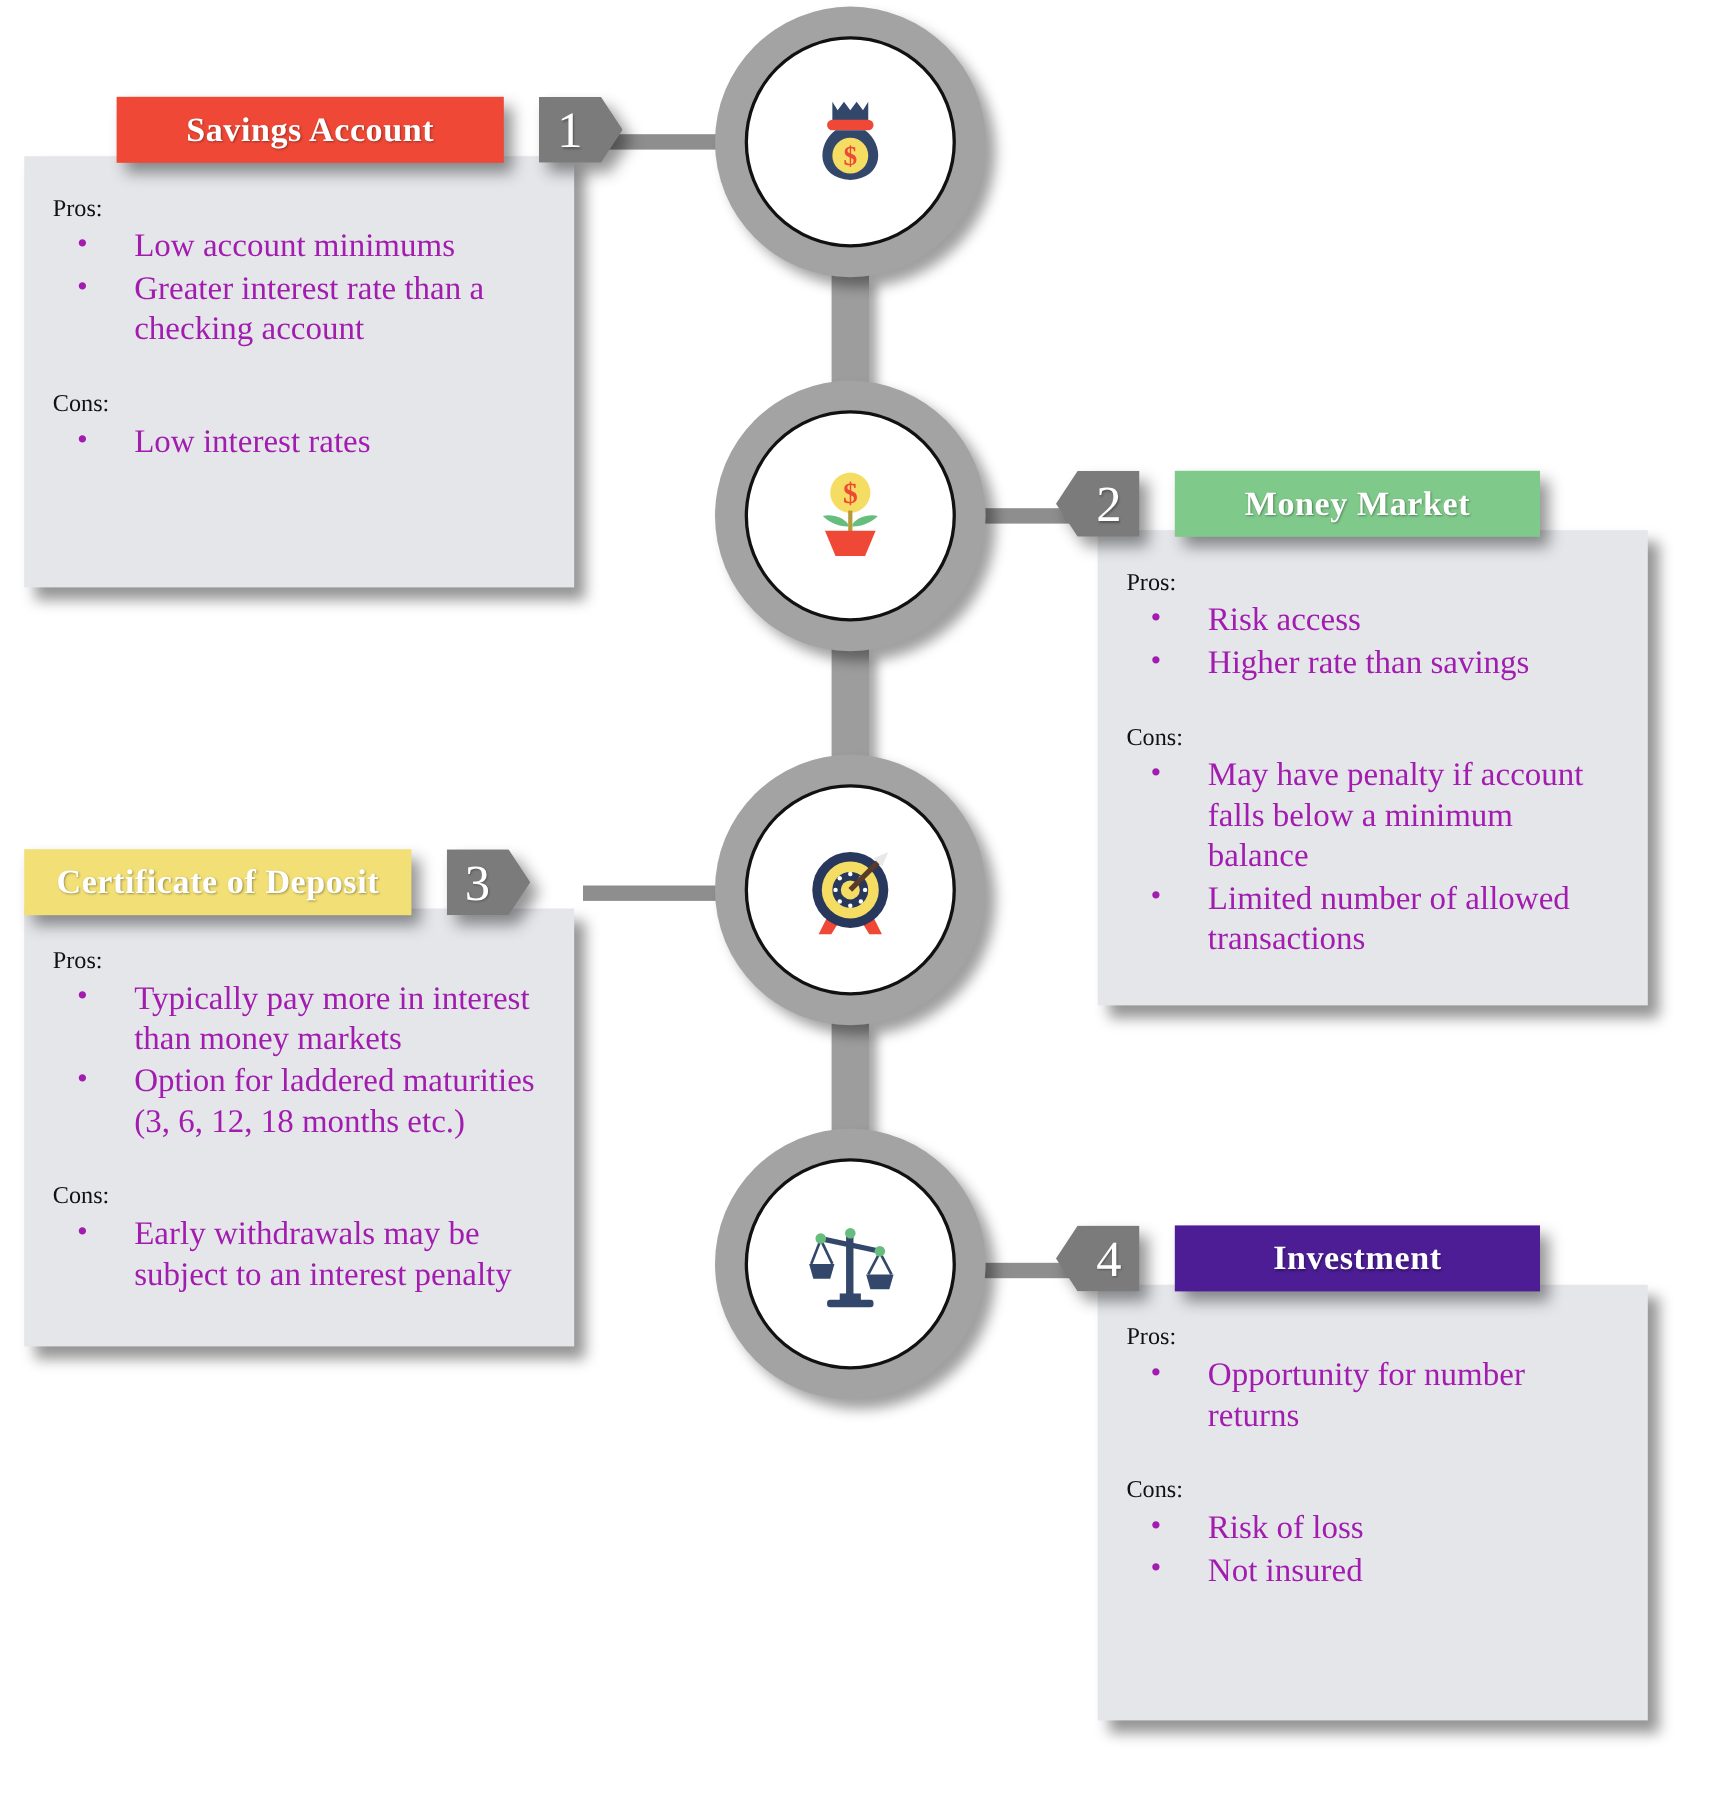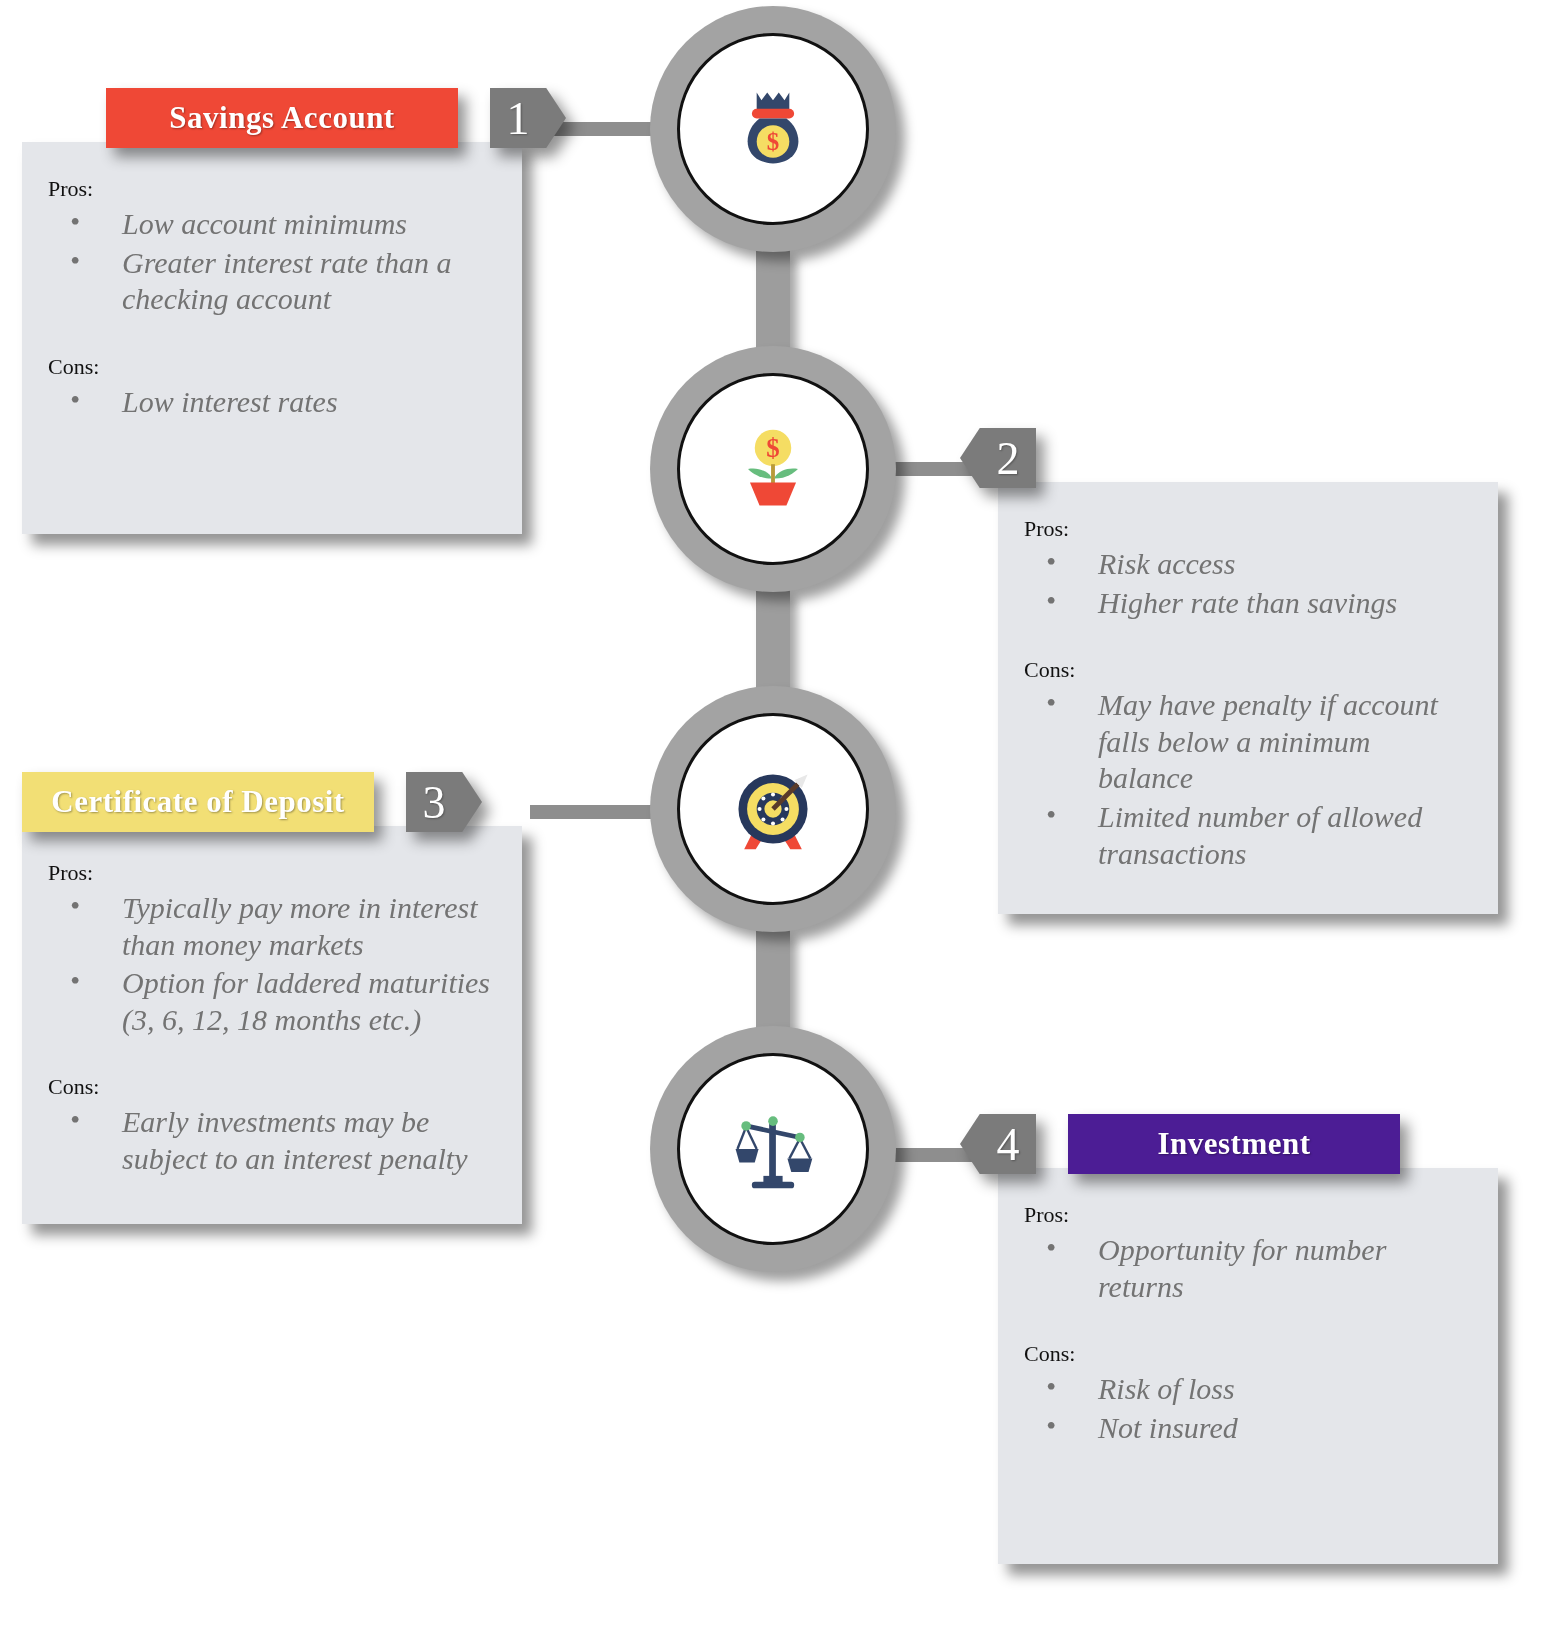--- a/index.html
+++ b/index.html
@@ -125,24 +125,23 @@
   .sec-gap { height: 34px; }
   ul.pts {
     list-style: none;
     margin: 0 0 0 0;
     padding: 0;
   }
   ul.pts li {
     position: relative;
     font-size: 30px;
     line-height: 1.22;
-    color: #737373;
+    color: #a21caf;
     padding-left: 74px;
     margin-bottom: 2px;
-    font-style: italic;
   }
   ul.pts li::before {
     content: "\2022";
     position: absolute;
     left: 22px;
     top: -1px;
     font-size: 28px;
   }
 </style>
 </head>
@@ -250,20 +249,21 @@
       <div class="sec-label">Cons:</div>
       <ul class="pts">
         <li>Low interest rates</li>
       </ul>
     </div>
   </div>
 
   <div class="card right" style="left:960px; top:428px; width:500px;">
     <div class="card-head" style="width:440px;">
       <div class="num-badge">2</div>
+      <div class="title-bar" style="background:#7fc98a;">Money Market</div>
     </div>
     <div class="card-body" style="margin-left:38px; width:500px; min-height:390px;">
       <div class="sec-label">Pros:</div>
       <ul class="pts">
         <li>Risk access</li>
         <li>Higher rate than savings</li>
       </ul>
       <div class="sec-gap"></div>
       <div class="sec-label">Cons:</div>
       <ul class="pts">
@@ -280,21 +280,21 @@
     </div>
     <div class="card-body" style="width:500px; min-height:398px;">
       <div class="sec-label">Pros:</div>
       <ul class="pts">
         <li>Typically pay more in interest than money markets</li>
         <li>Option for laddered maturities (3, 6, 12, 18 months etc.)</li>
       </ul>
       <div class="sec-gap"></div>
       <div class="sec-label">Cons:</div>
       <ul class="pts">
-        <li>Early investments may be subject to an interest penalty</li>
+        <li>Early withdrawals may be subject to an interest penalty</li>
       </ul>
     </div>
   </div>
 
   <div class="card right" style="left:960px; top:1114px; width:500px;">
     <div class="card-head" style="width:440px;">
       <div class="num-badge">4</div>
       <div class="title-bar" style="background:#4c1d95;">Investment</div>
     </div>
     <div class="card-body" style="margin-left:38px; width:500px; min-height:396px;">

